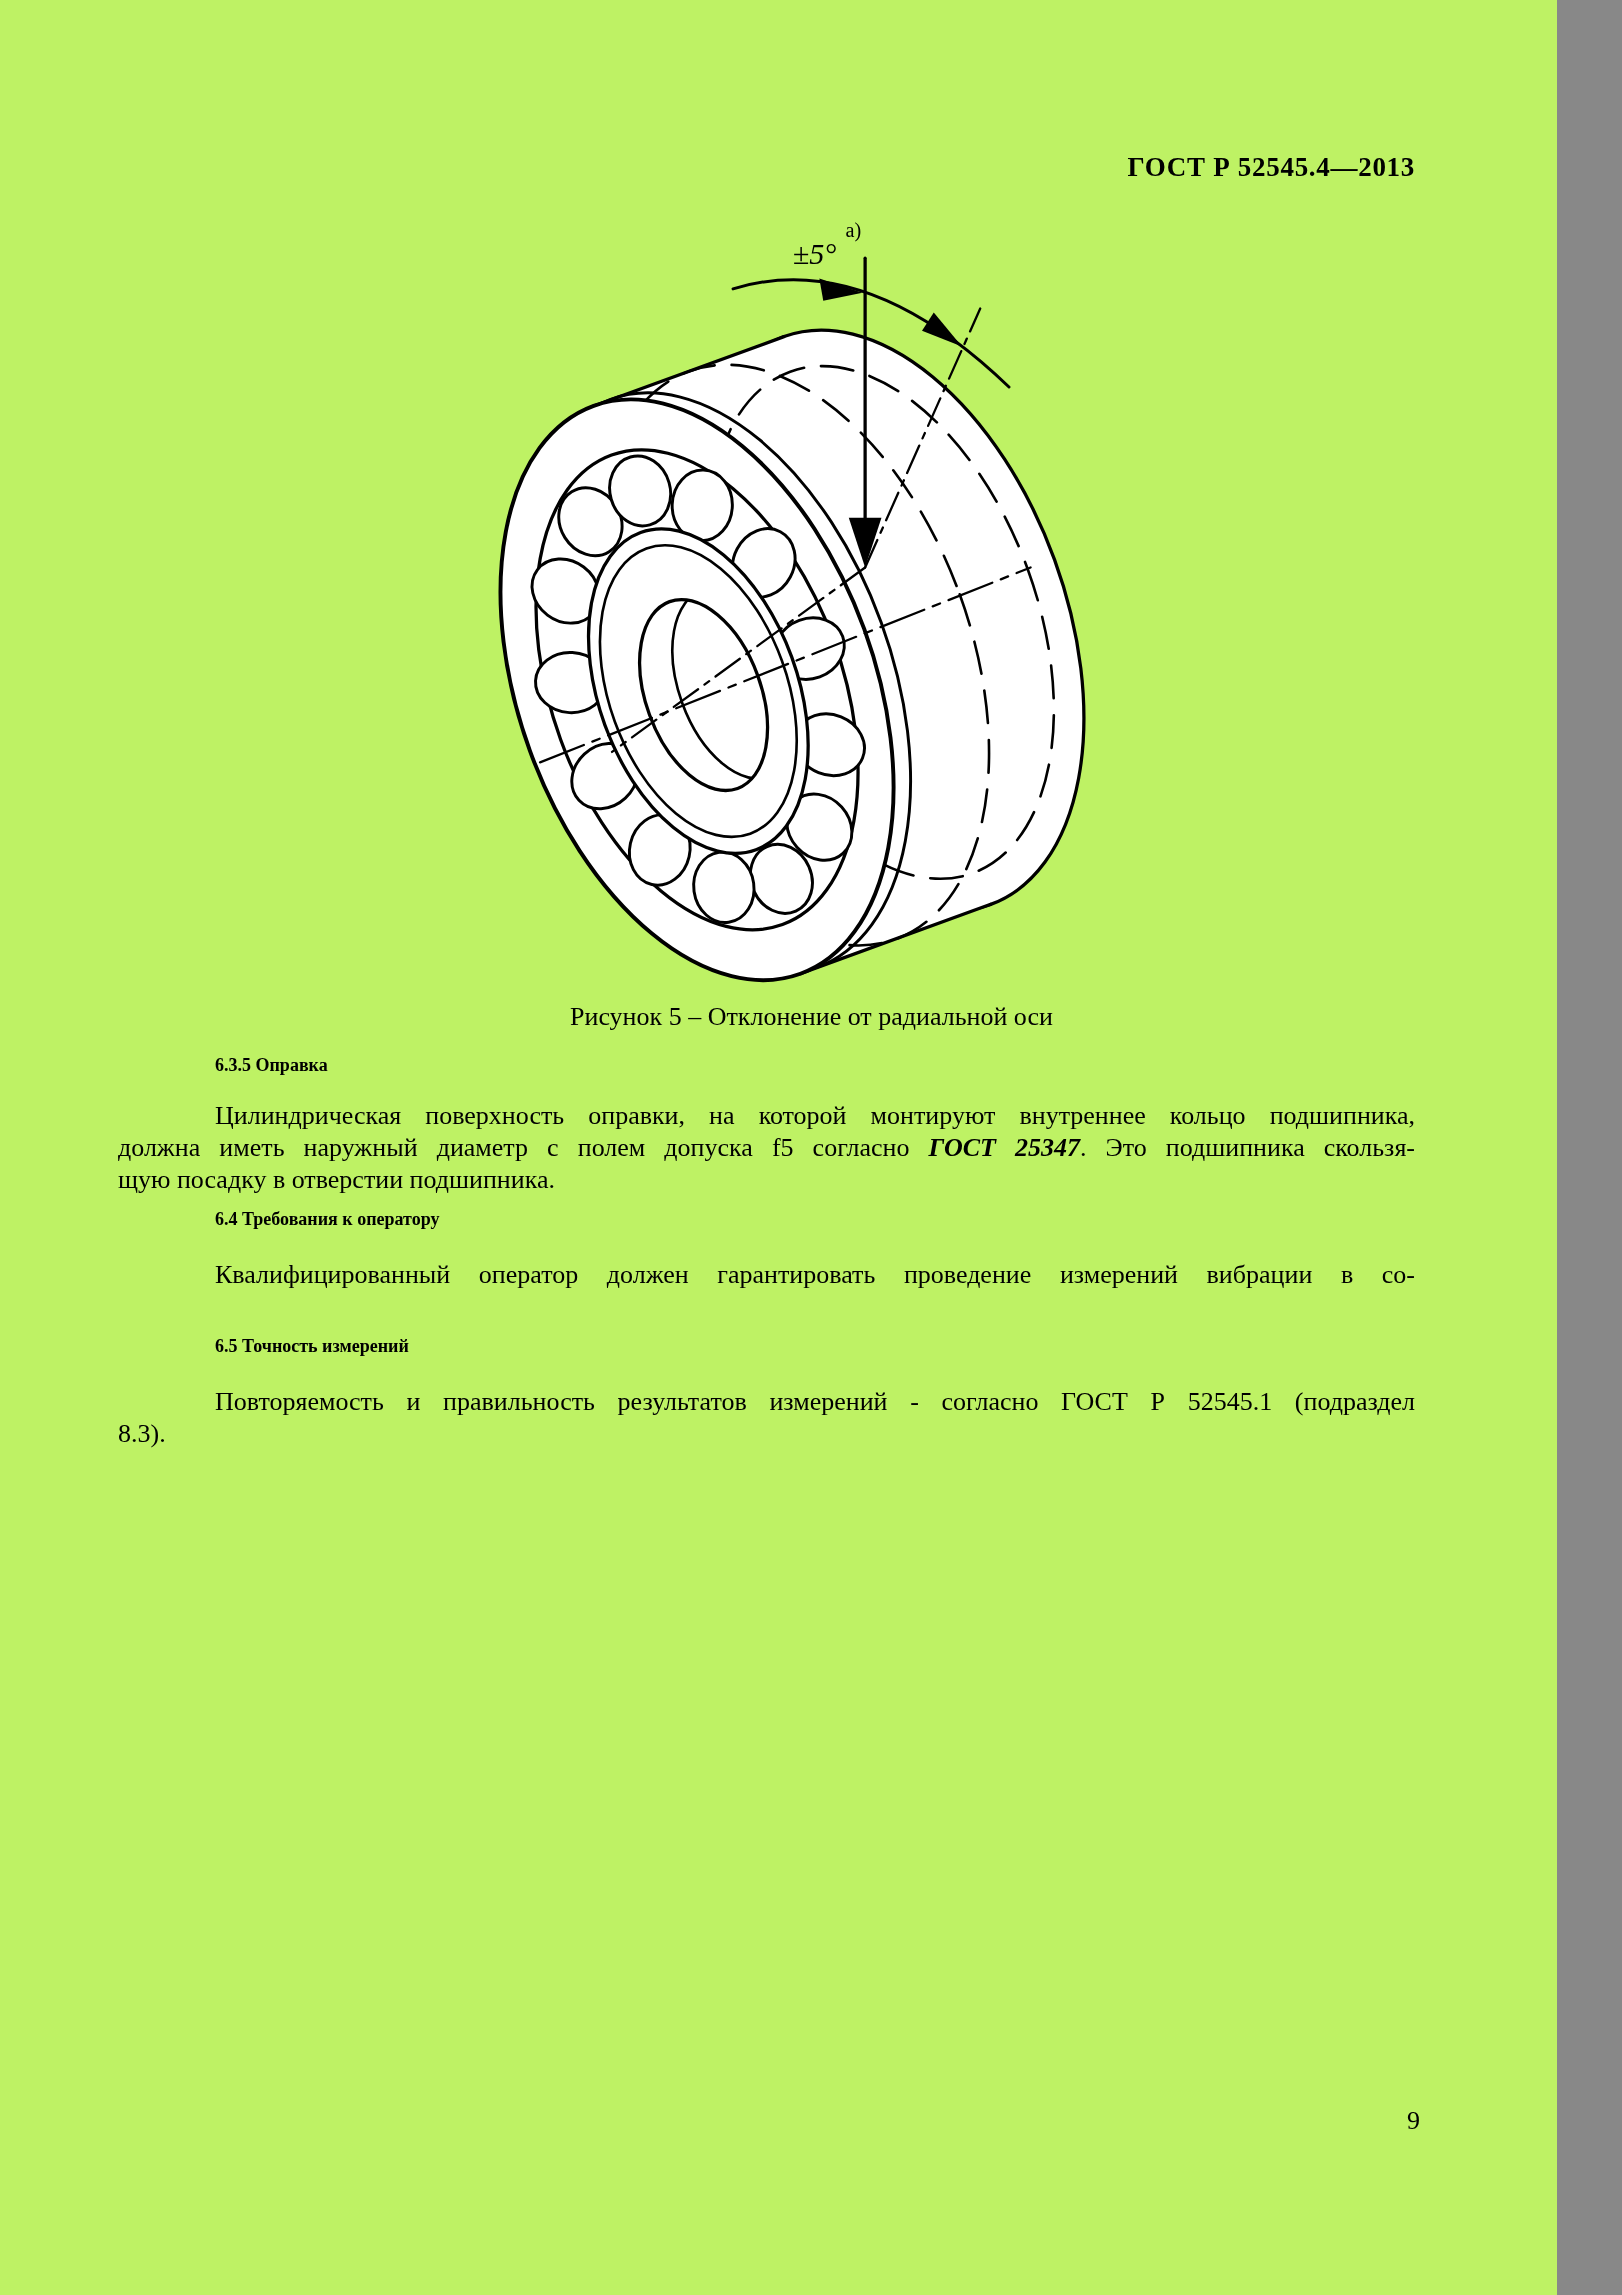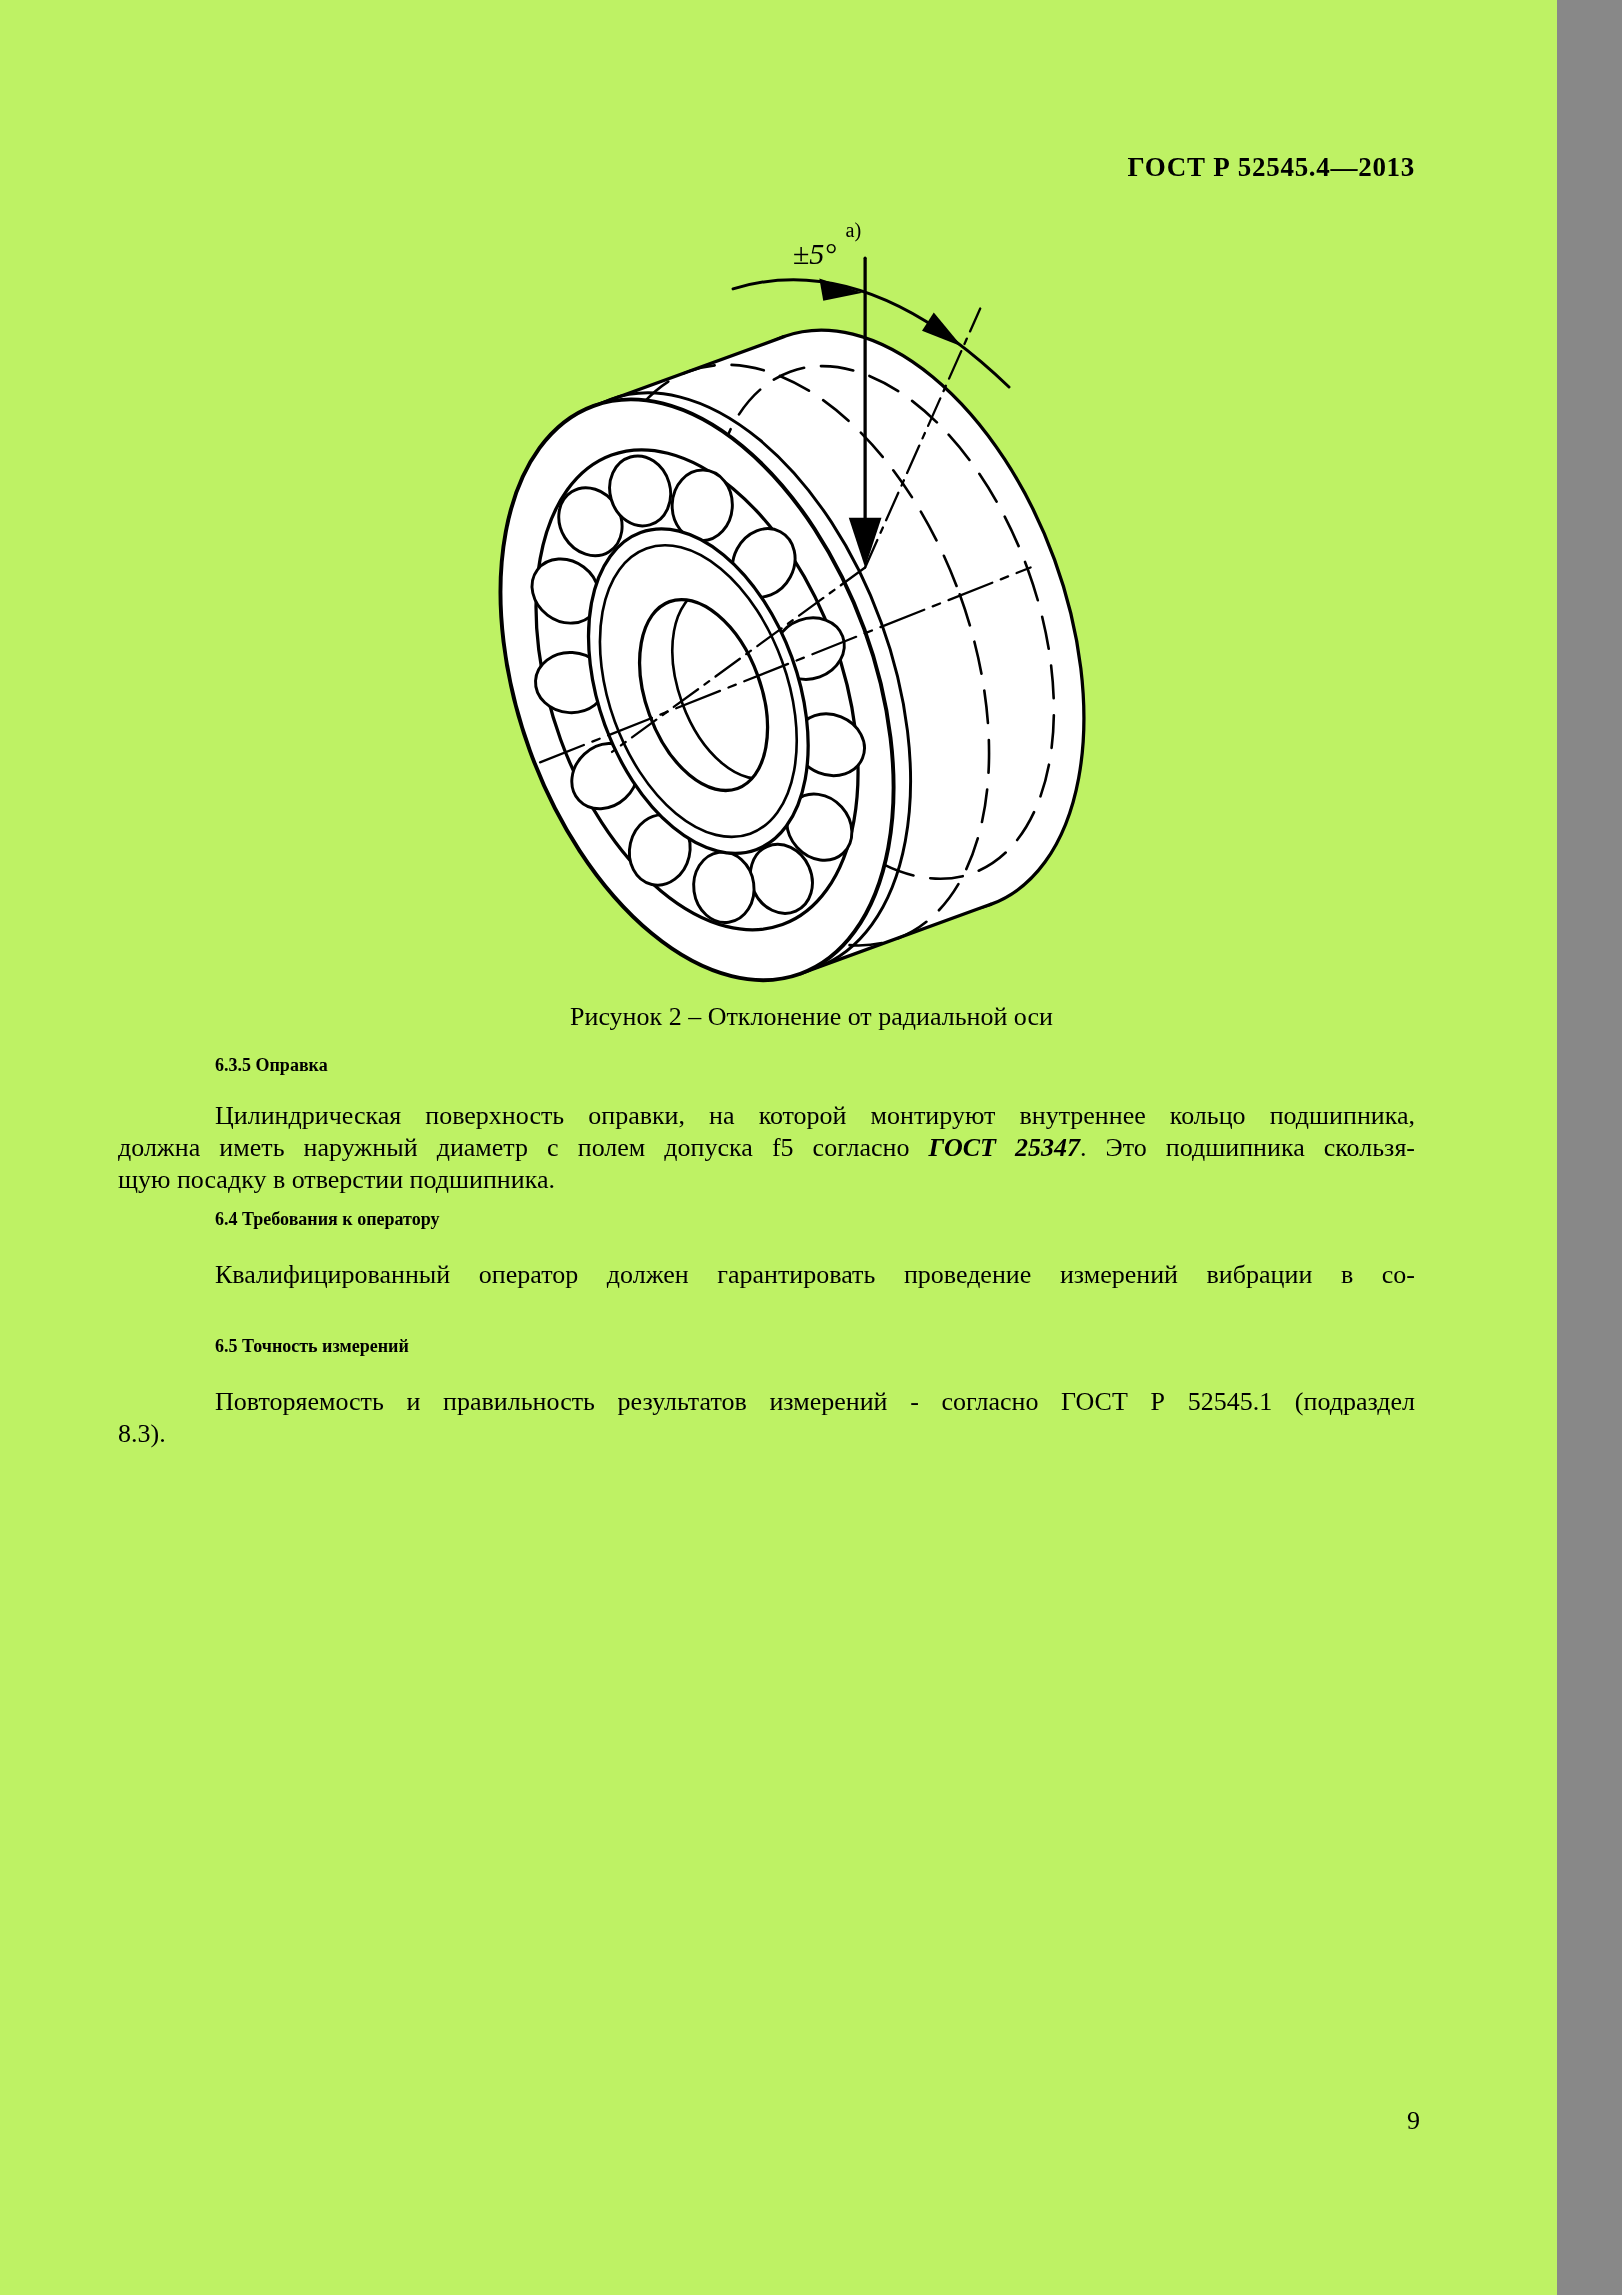--- a/index.html
+++ b/index.html
@@ -111,21 +111,21 @@
         <path d="M440,142 Q642,80 862,292" stroke="#000" stroke-width="4.5" fill="none"></path>
         <polygon points="638,148 572,126 578,160" fill="#000" stroke="none"></polygon>
         <polygon points="790,230 729,206 747,178" fill="#000" stroke="none"></polygon>
       </g>
 
       <text x="598" y="104" text-anchor="end" font-size="46" font-style="italic" fill="#000">±5°</text>
       <text x="612" y="62" text-anchor="start" font-size="31" fill="#000">а)</text>
     </svg>
   </div>
 
-  <div class="figure-caption">Рисунок 2 – Отклонение от радиальной оси</div>
+  <div class="figure-caption">Рисунок 5 – Отклонение от радиальной оси</div>
 
   <div class="heading h-635">6.3.5 Оправка</div>
 
   <div class="para p1">
     <div class="line jl ind">Цилиндрическая поверхность оправки, на которой монтируют внутреннее кольцо подшипника,</div>
     <div class="line jl"><span>должна иметь наружный диаметр с полем допуска f5 согласно</span> <span class="ref">ГОСТ 25347</span><span>. Это подшипника скользя-</span></div>
     <div class="line ll">щую посадку в отверстии подшипника.</div>
   </div>
 
   <div class="heading h-64">6.4 Требования к оператору</div>

